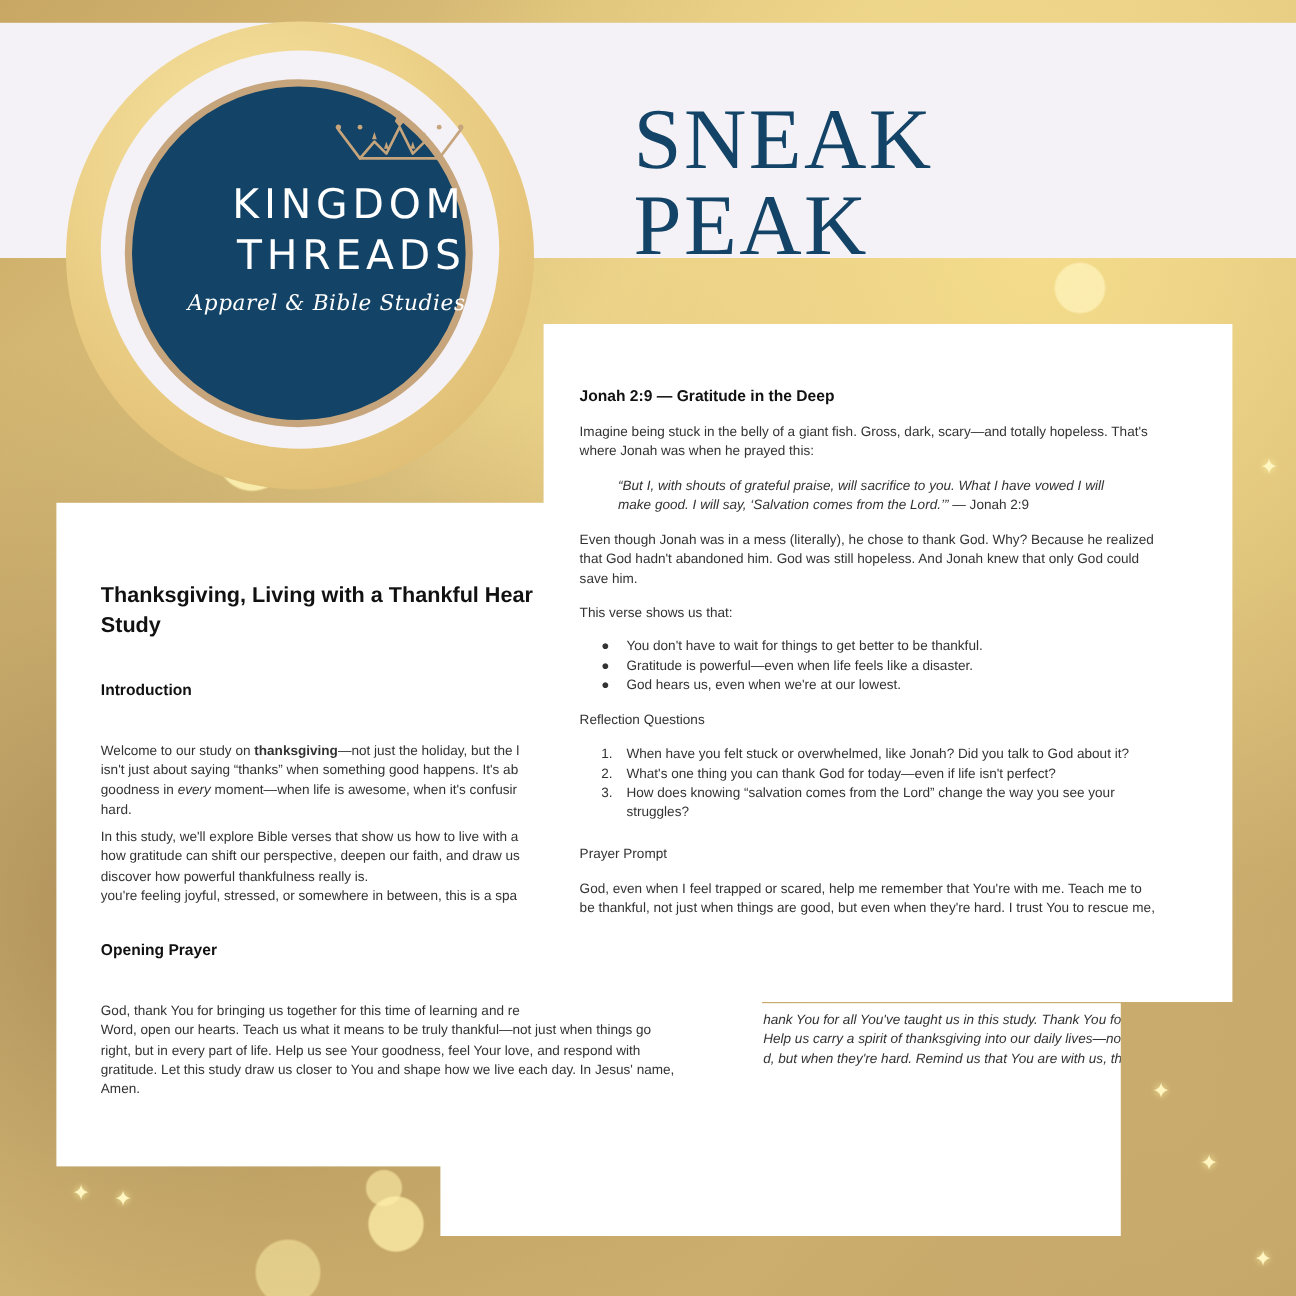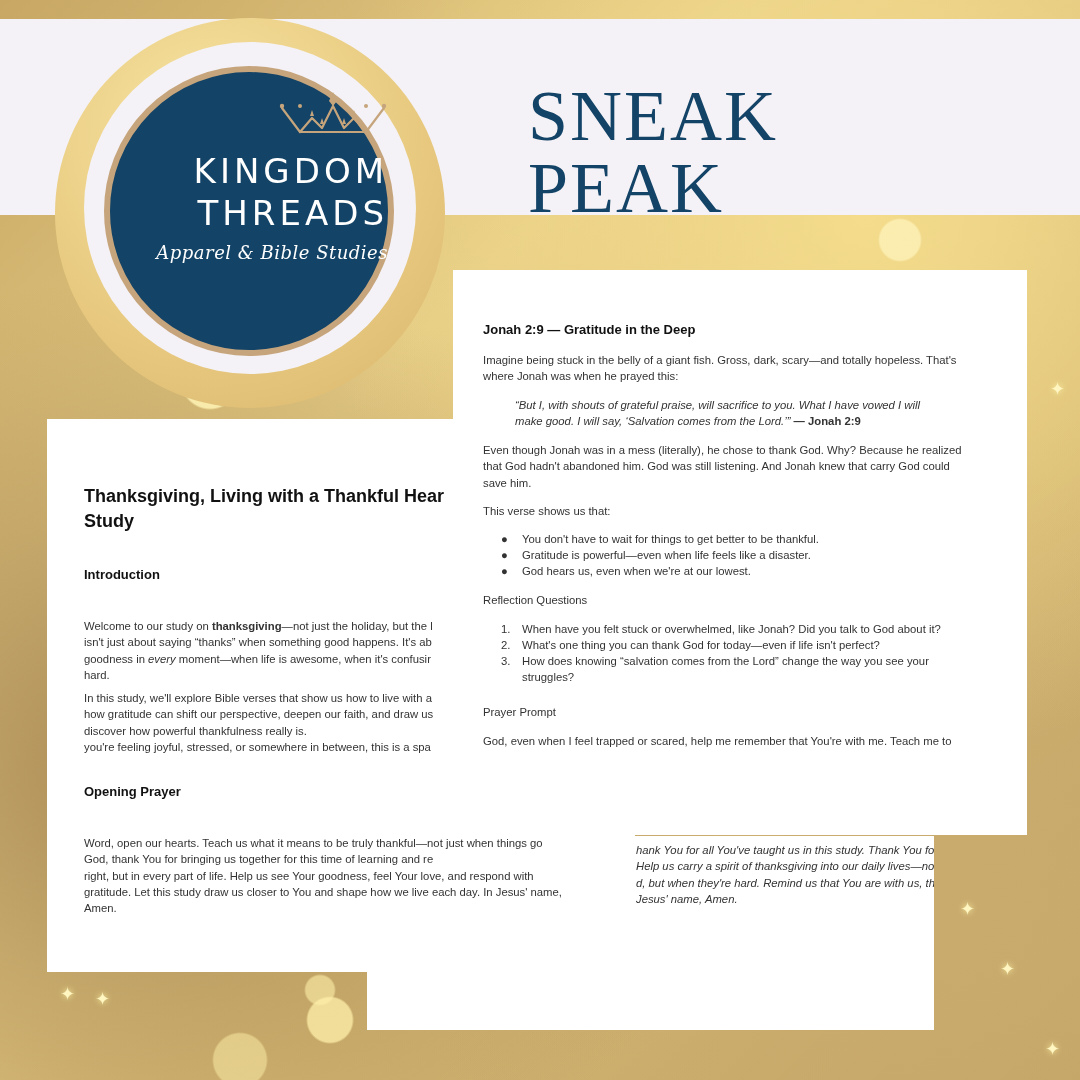--- a/index.html
+++ b/index.html
@@ -109,21 +109,20 @@
   <div class="logo-line1">KINGDOM</div>
   <div class="logo-line2">THREADS</div>
   <div class="logo-tag">Apparel &amp; Bible Studies</div>
 </div>
 
 <div class="page" id="page-b">
   <div class="b-txt">
     <div>hank You for all You've taught us in this study. Thank You for Your Word, Your</div>
     <div>Help us carry a spirit of thanksgiving into our daily lives—not just</div>
     <div>d, but when they're hard. Remind us that You are with us, that Your</div>
-    <div>Jesus' name, Amen.</div>
   </div>
 </div>
 
 <div class="page" id="page-a">
   <div class="doc-title">
     <div style="white-space:nowrap;">Thanksgiving, Living with a Thankful Hear</div>
     <div>Study</div>
   </div>
   <div class="sec-head" style="top:148px;">Introduction</div>
   <div class="body-txt" style="top:178px;">
@@ -133,41 +132,41 @@
     <div>hard.</div>
   </div>
   <div class="body-txt" style="top:250px;">
     <div>In this study, we'll explore Bible verses that show us how to live with a</div>
     <div>how gratitude can shift our perspective, deepen our faith, and draw us</div>
     <div>discover how powerful thankfulness really is.</div>
     <div>you're feeling joyful, stressed, or somewhere in between, this is a spa</div>
   </div>
   <div class="sec-head" style="top:365px;">Opening Prayer</div>
   <div class="body-txt it" style="top:395px;">
+    <div>God, thank You for bringing us together for this time of learning and re</div>
     <div>Word, open our hearts. Teach us what it means to be truly thankful—not just when things go</div>
-    <div>God, thank You for bringing us together for this time of learning and re</div>
     <div>right, but in every part of life. Help us see Your goodness, feel Your love, and respond with</div>
     <div>gratitude. Let this study draw us closer to You and shape how we live each day. In Jesus' name,</div>
     <div>Amen.</div>
   </div>
 </div>
 
 <div class="page" id="page-c">
   <div class="c-head">Jonah 2:9 — Gratitude in the Deep</div>
   <div class="c-txt" style="top:82px;">
     <div>Imagine being stuck in the belly of a giant fish. Gross, dark, scary—and totally hopeless. That's</div>
     <div>where Jonah was when he prayed this:</div>
   </div>
   <div class="c-txt c-quote" style="top:127px;">
     <div>“But I, with shouts of grateful praise, will sacrifice to you. What I have vowed I will</div>
-    <div><span>make good. I will say, ‘Salvation comes from the Lord.’”</span><span style="font-style:normal;font-weight:bold;"> — Jonah 2:9</span></div>
+    <div><span>make good. I will say, ‘Salvation comes from the Lord.’”</span><span style="font-style:normal;"> — Jonah 2:9</span></div>
   </div>
   <div class="c-txt" style="top:172px;">
     <div>Even though Jonah was in a mess (literally), he chose to thank God. Why? Because he realized</div>
-    <div>that God hadn't abandoned him. God was still listening. And Jonah knew that carry God could</div>
+    <div>that God hadn't abandoned him. God was still hopeless. And Jonah knew that only God could</div>
     <div>save him.</div>
   </div>
   <div class="c-txt" style="top:233px;">This verse shows us that:</div>
   <ul class="c-list" style="top:261px;">
     <li>
         <span class="mk">●</span>
         <span>You don't have to wait for things to get better to be thankful.</span>
       </li>
     <li>
         <span class="mk">●</span>
@@ -193,14 +192,15 @@
         <span>How does knowing “salvation comes from the Lord” change the way you see your</span>
       </li>
     <li>
         <span class="mk"></span>
         <span>struggles?</span>
       </li>
   </ul>
   <div class="c-txt" style="top:434px;">Prayer Prompt</div>
   <div class="c-txt it" style="top:463px;">
     <div>God, even when I feel trapped or scared, help me remember that You're with me. Teach me to</div>
+    <div>be thankful, not just when things are good, but even when they're hard. I trust You to rescue me,</div>
   </div>
 </div>
 
 </body></html>

